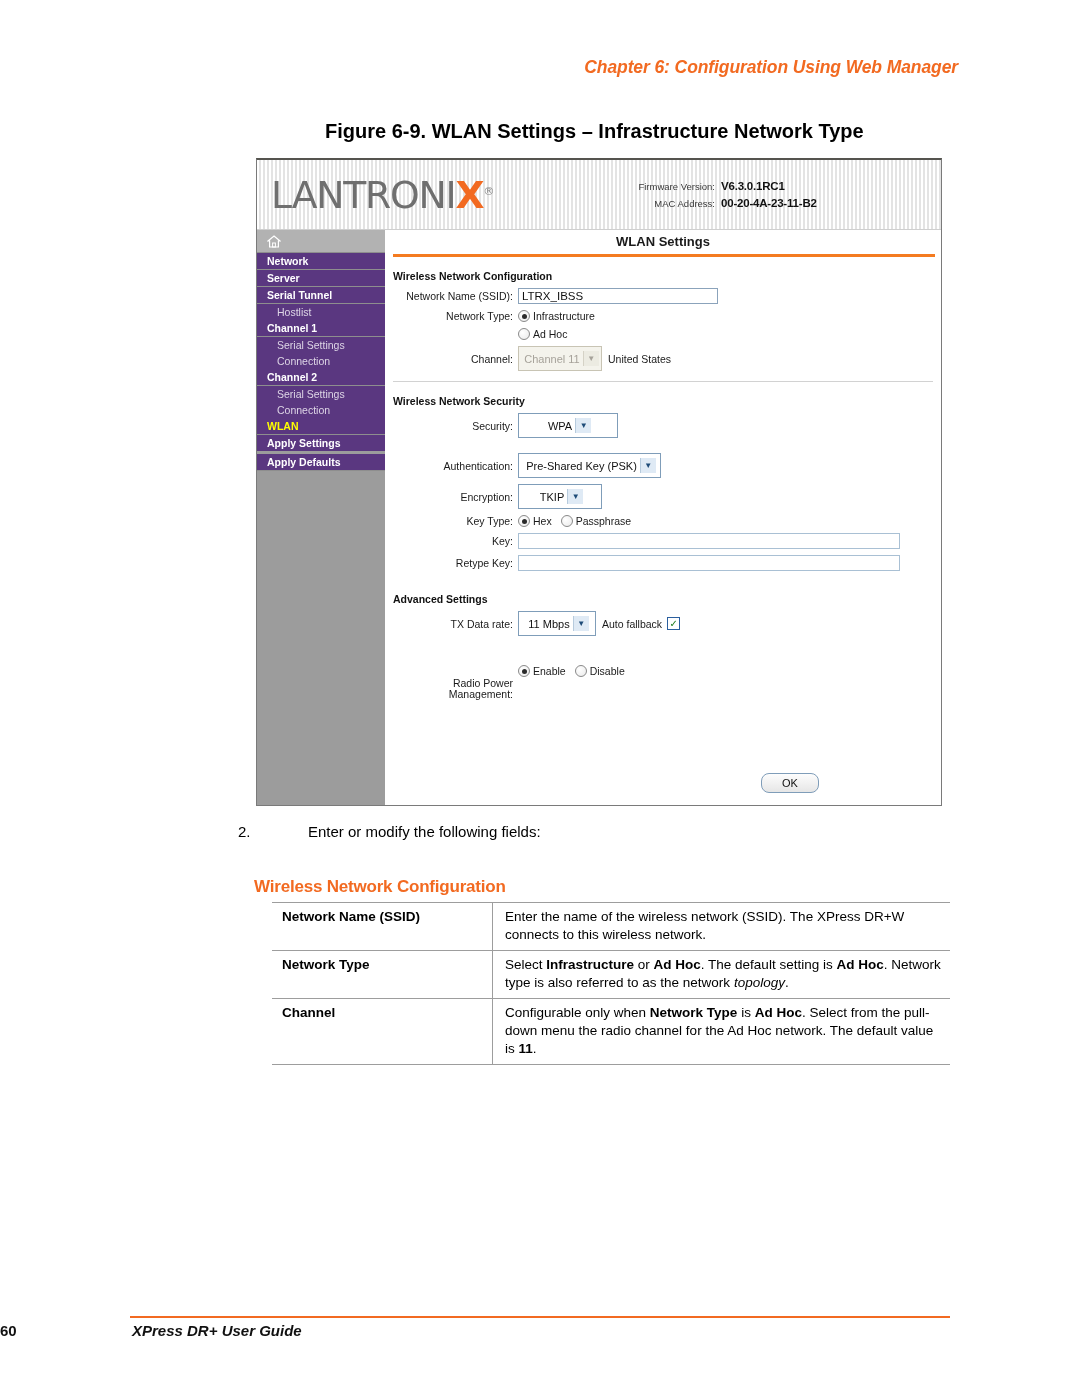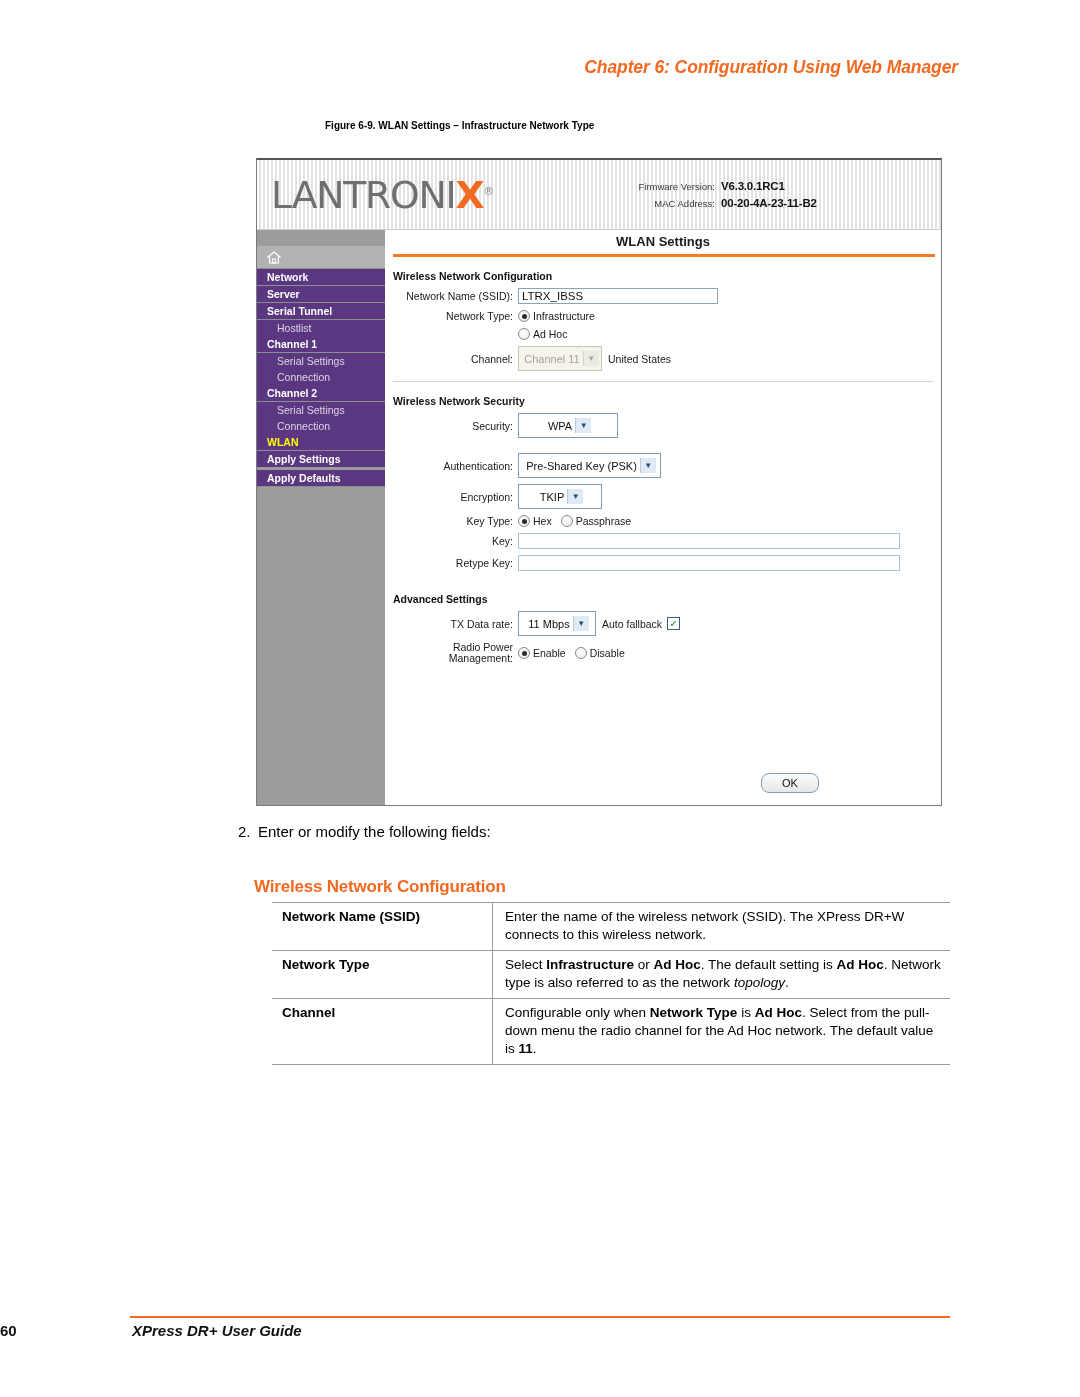--- a/index.html
+++ b/index.html
@@ -27,21 +27,21 @@
     font-weight: bold;
     font-style: italic;
     color: #f26a21;
     letter-spacing: -0.1px;
   }
 
   .figure-caption {
     position: absolute;
     top: 120px;
     left: 325px;
-    font-size: 10px;
+    font-size: 20px;
     font-weight: bold;
     color: #000;
   }
 
   
   .screenshot {
     position: absolute;
     top: 158px;
     left: 256px;
     width: 686px;
@@ -93,21 +93,21 @@
   .fw-label { width: 108px; text-align: right; margin-right: 6px; }
   .fw-value { font-size: 11.5px; font-weight: bold; color: #111; letter-spacing: -0.2px; }
 
   .ss-body { display: flex; height: 577px; }
 
   
   .ss-nav {
     width: 128px;
     background: #9c9c9c;
     flex: 0 0 128px;
-    padding-top: 16px;
+    padding-top: 0;
   }
   .nav-home {
     height: 22px;
     background: #b2b2b2;
     display: flex;
     align-items: center;
     padding-left: 10px;
     border-bottom: 1px solid #8e8e8e;
   }
   .nav-home svg { display: block; }
@@ -166,21 +166,21 @@
     font-size: 10.5px;
     color: #1a1a1a;
   }
   .flabel {
     width: 128px;
     text-align: right;
     padding-right: 5px;
     flex: 0 0 128px;
     white-space: nowrap;
   }
-  .flabel.two-line { line-height: 11px; }
+  .flabel.two-line { line-height: 11px; margin-top: 36px; }
 
   input.tbox {
     font-family: "Liberation Sans", sans-serif;
     font-size: 11.5px;
     border: 1px solid #8ba3bb;
     background: #ffffff;
     height: 16px;
     padding: 0 3px;
     box-sizing: border-box;
     color: #111;
@@ -280,21 +280,21 @@
 
   
   .step-line {
     position: absolute;
     top: 823px;
     left: 238px;
     font-size: 15px;
     color: #000;
   }
   .step-num { position: absolute; left: 0; top: 0; }
-  .step-text { margin-left: 20px; display: inline-block; text-align: right; }
+  .step-text { margin-left: 70px; display: inline-block; text-align: right; }
 
   .table-heading {
     position: absolute;
     top: 877px;
     left: 254px;
     font-size: 17px;
     font-weight: bold;
     color: #f26a21;
     letter-spacing: -0.2px;
   }

